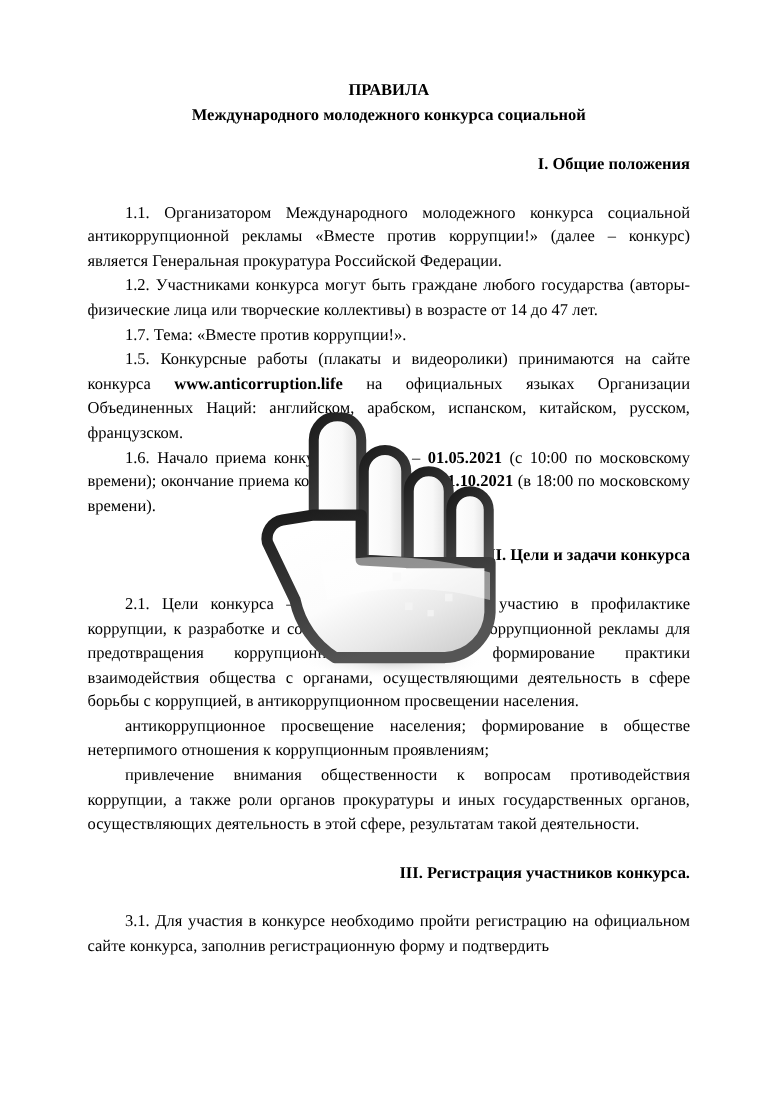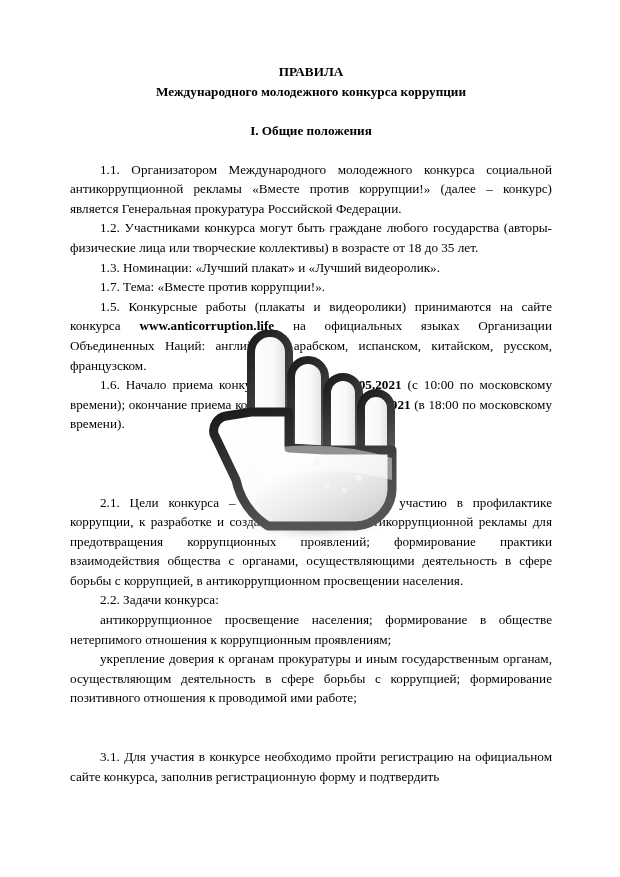--- a/index.html
+++ b/index.html
@@ -26,21 +26,21 @@
   }
   .title-block {
     text-align: center;
     font-weight: bold;
     font-size: 13.2px;
     line-height: 19.5px;
   }
   .title-block .t-line { white-space: nowrap; }
 
   .section-head {
-    text-align: center;
+    text-align: right;
     font-weight: bold;
     font-size: 13.2px;
     line-height: 19.6px;
   }
   .gap-lg { height: 19.5px; }
   .gap-sm { height: 19.5px; }
 
   p.body {
     margin: 0;
     font-size: 13.2px;
@@ -63,50 +63,49 @@
 </style>
 </head>
 <body>
 
 <div id="page">
 
   <div id="doc">
 
     <div class="title-block">
       <div class="t-line">ПРАВИЛА</div>
-      <div class="t-line">Международного молодежного конкурса коррупции</div>
+      <div class="t-line">Международного молодежного конкурса социальной</div>
     </div>
 
     <div class="gap-lg"></div>
 
     <div class="section-head">I. Общие положения</div>
 
     <div class="gap-sm"></div>
 
     <p class="body">1.1. Организатором Международного молодежного конкурса социальной антикоррупционной рекламы «Вместе против коррупции!» (далее – конкурс) является Генеральная прокуратура Российской Федерации.</p>
-    <p class="body">1.2. Участниками конкурса могут быть граждане любого государства (авторы-физические лица или творческие коллективы) в возрасте от 18 до 35 лет.</p>
-    <p class="body">1.3. Номинации: «Лучший плакат» и «Лучший видеоролик».</p>
+    <p class="body">1.2. Участниками конкурса могут быть граждане любого государства (авторы-физические лица или творческие коллективы) в возрасте от 14 до 47 лет.</p>
     <p class="body">1.7. Тема: «Вместе против коррупции!».</p>
     <p class="body">1.5. Конкурсные работы (плакаты и видеоролики) принимаются на сайте конкурса <b>www.anticorruption.life</b> на официальных языках Организации Объединенных Наций: английском, арабском, испанском, китайском, русском, французском.</p>
     <p class="body">1.6. Начало приема конкурсных работ – <b>01.05.2021</b> (с 10:00 по московскому времени); окончание приема конкурсных работ – <b>01.10.2021</b> (в 18:00 по московскому времени).</p>
 
     <div class="gap-lg"></div>
 
     <div class="section-head">II. Цели и задачи конкурса</div>
 
     <div class="gap-sm"></div>
 
     <p class="body">2.1. Цели конкурса – привлечение граждан к участию в профилактике коррупции, к разработке и созданию социальной антикоррупционной рекламы для предотвращения коррупционных проявлений; формирование практики взаимодействия общества с органами, осуществляющими деятельность в сфере борьбы с коррупцией, в антикоррупционном просвещении населения.</p>
-    <p class="body">2.2. Задачи конкурса:</p>
     <p class="body">антикоррупционное просвещение населения; формирование в обществе нетерпимого отношения к коррупционным проявлениям;</p>
-    <p class="body">укрепление доверия к органам прокуратуры и иным государственным органам, осуществляющим деятельность в сфере борьбы с коррупцией; формирование позитивного отношения к проводимой ими работе;</p>
+    <p class="body">привлечение внимания общественности к вопросам противодействия коррупции, а также роли органов прокуратуры и иных государственных органов, осуществляющих деятельность в этой сфере, результатам такой деятельности.</p>
 
     <div class="gap-lg"></div>
 
     <div class="section-head">
+      <div>III. Регистрация участников конкурса.</div>
     </div>
 
     <div class="gap-sm"></div>
 
     <p class="body">3.1. Для участия в конкурсе необходимо пройти регистрацию на официальном сайте конкурса, заполнив регистрационную форму и подтвердить</p>
 
   </div>
 
   <svg id="cursor" viewBox="0 0 212 215" xmlns="http://www.w3.org/2000/svg">
     <defs>

